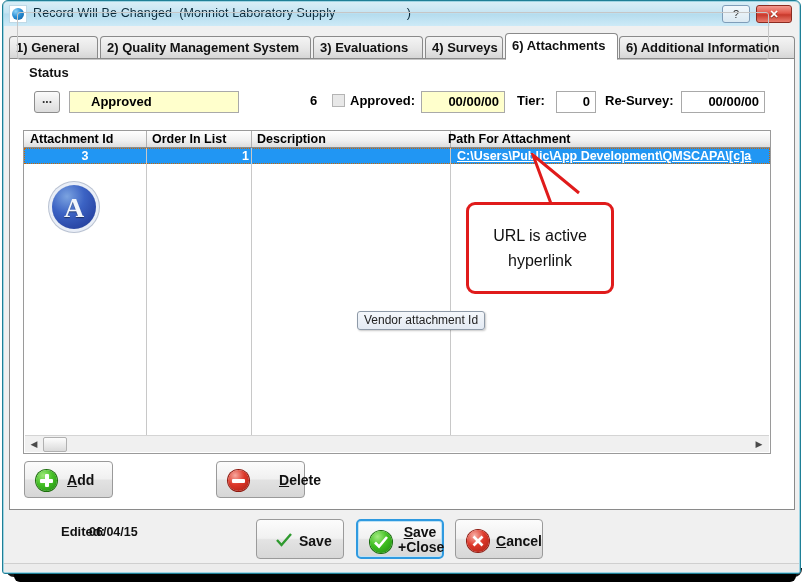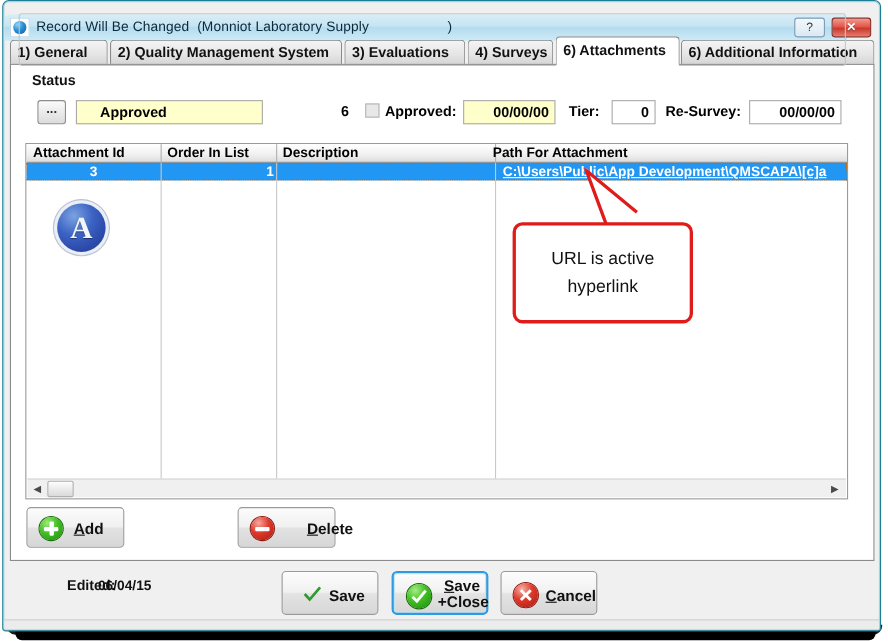--- a/index.html
+++ b/index.html
@@ -46,21 +46,21 @@
     height: 9px;
     background: #000;
     opacity: .9;
     border-radius: 0 0 8px 8px;
   }
 
   
   .titlebar {
     position: absolute;
     left: 1px;
-    top: 12px;
+    top: 1px;
     width: 766px;
     height: 24px;
     background: linear-gradient(to bottom, #d9eef7 0%, #c5e4f2 45%, #b4dcee 50%, #cdeaf7 100%);
     border-radius: 5px 5px 0 0;
     box-sizing: border-box;
   }
   .title-icon {
     position: absolute;
     left: 5px;
     top: 3px;
@@ -393,21 +393,21 @@
     color: #f2f6fc;
     font-family: "Liberation Serif", serif;
     text-shadow: 0 1px 1px rgba(0,0,0,.45);
   }
 
   
   .callout {
     position: absolute;
     left: 463px;
     top: 201px;
-    width: 164px;
+    width: 148px;
     height: 92px;
     border: 3px solid #e01b1b;
     border-radius: 9px;
     background: #ffffff;
     box-sizing: border-box;
   }
   .callout-text {
     position: absolute;
     left: 0; top: 18px;
     width: 100%;
@@ -698,20 +698,21 @@
     <svg class="callout-tail" viewBox="0 0 75 58">
       <polyline points="30,56 10,2 56,40" fill="#ffffff" stroke="#e01b1b" stroke-width="3" stroke-linejoin="miter"></polyline>
     </svg>
     <div class="callout">
       <div class="callout-text">
         <div>URL is active</div>
         <div>hyperlink</div>
       </div>
     </div>
 
+    <div class="tooltip">Vendor attachment Id</div>
 
     <div class="abtn" style="left:21px; width:89px;">
       <div class="ic ic-add"></div>
       <div class="lbl" style="left:42px;"><u>A</u><span>dd</span></div>
     </div>
 
 
     <div class="abtn" style="left:213px; width:89px;">
       <div class="ic ic-del"></div>
       <div class="lbl" style="left:42px;margin-left:20px;"><u>D</u><span>elete</span></div>

